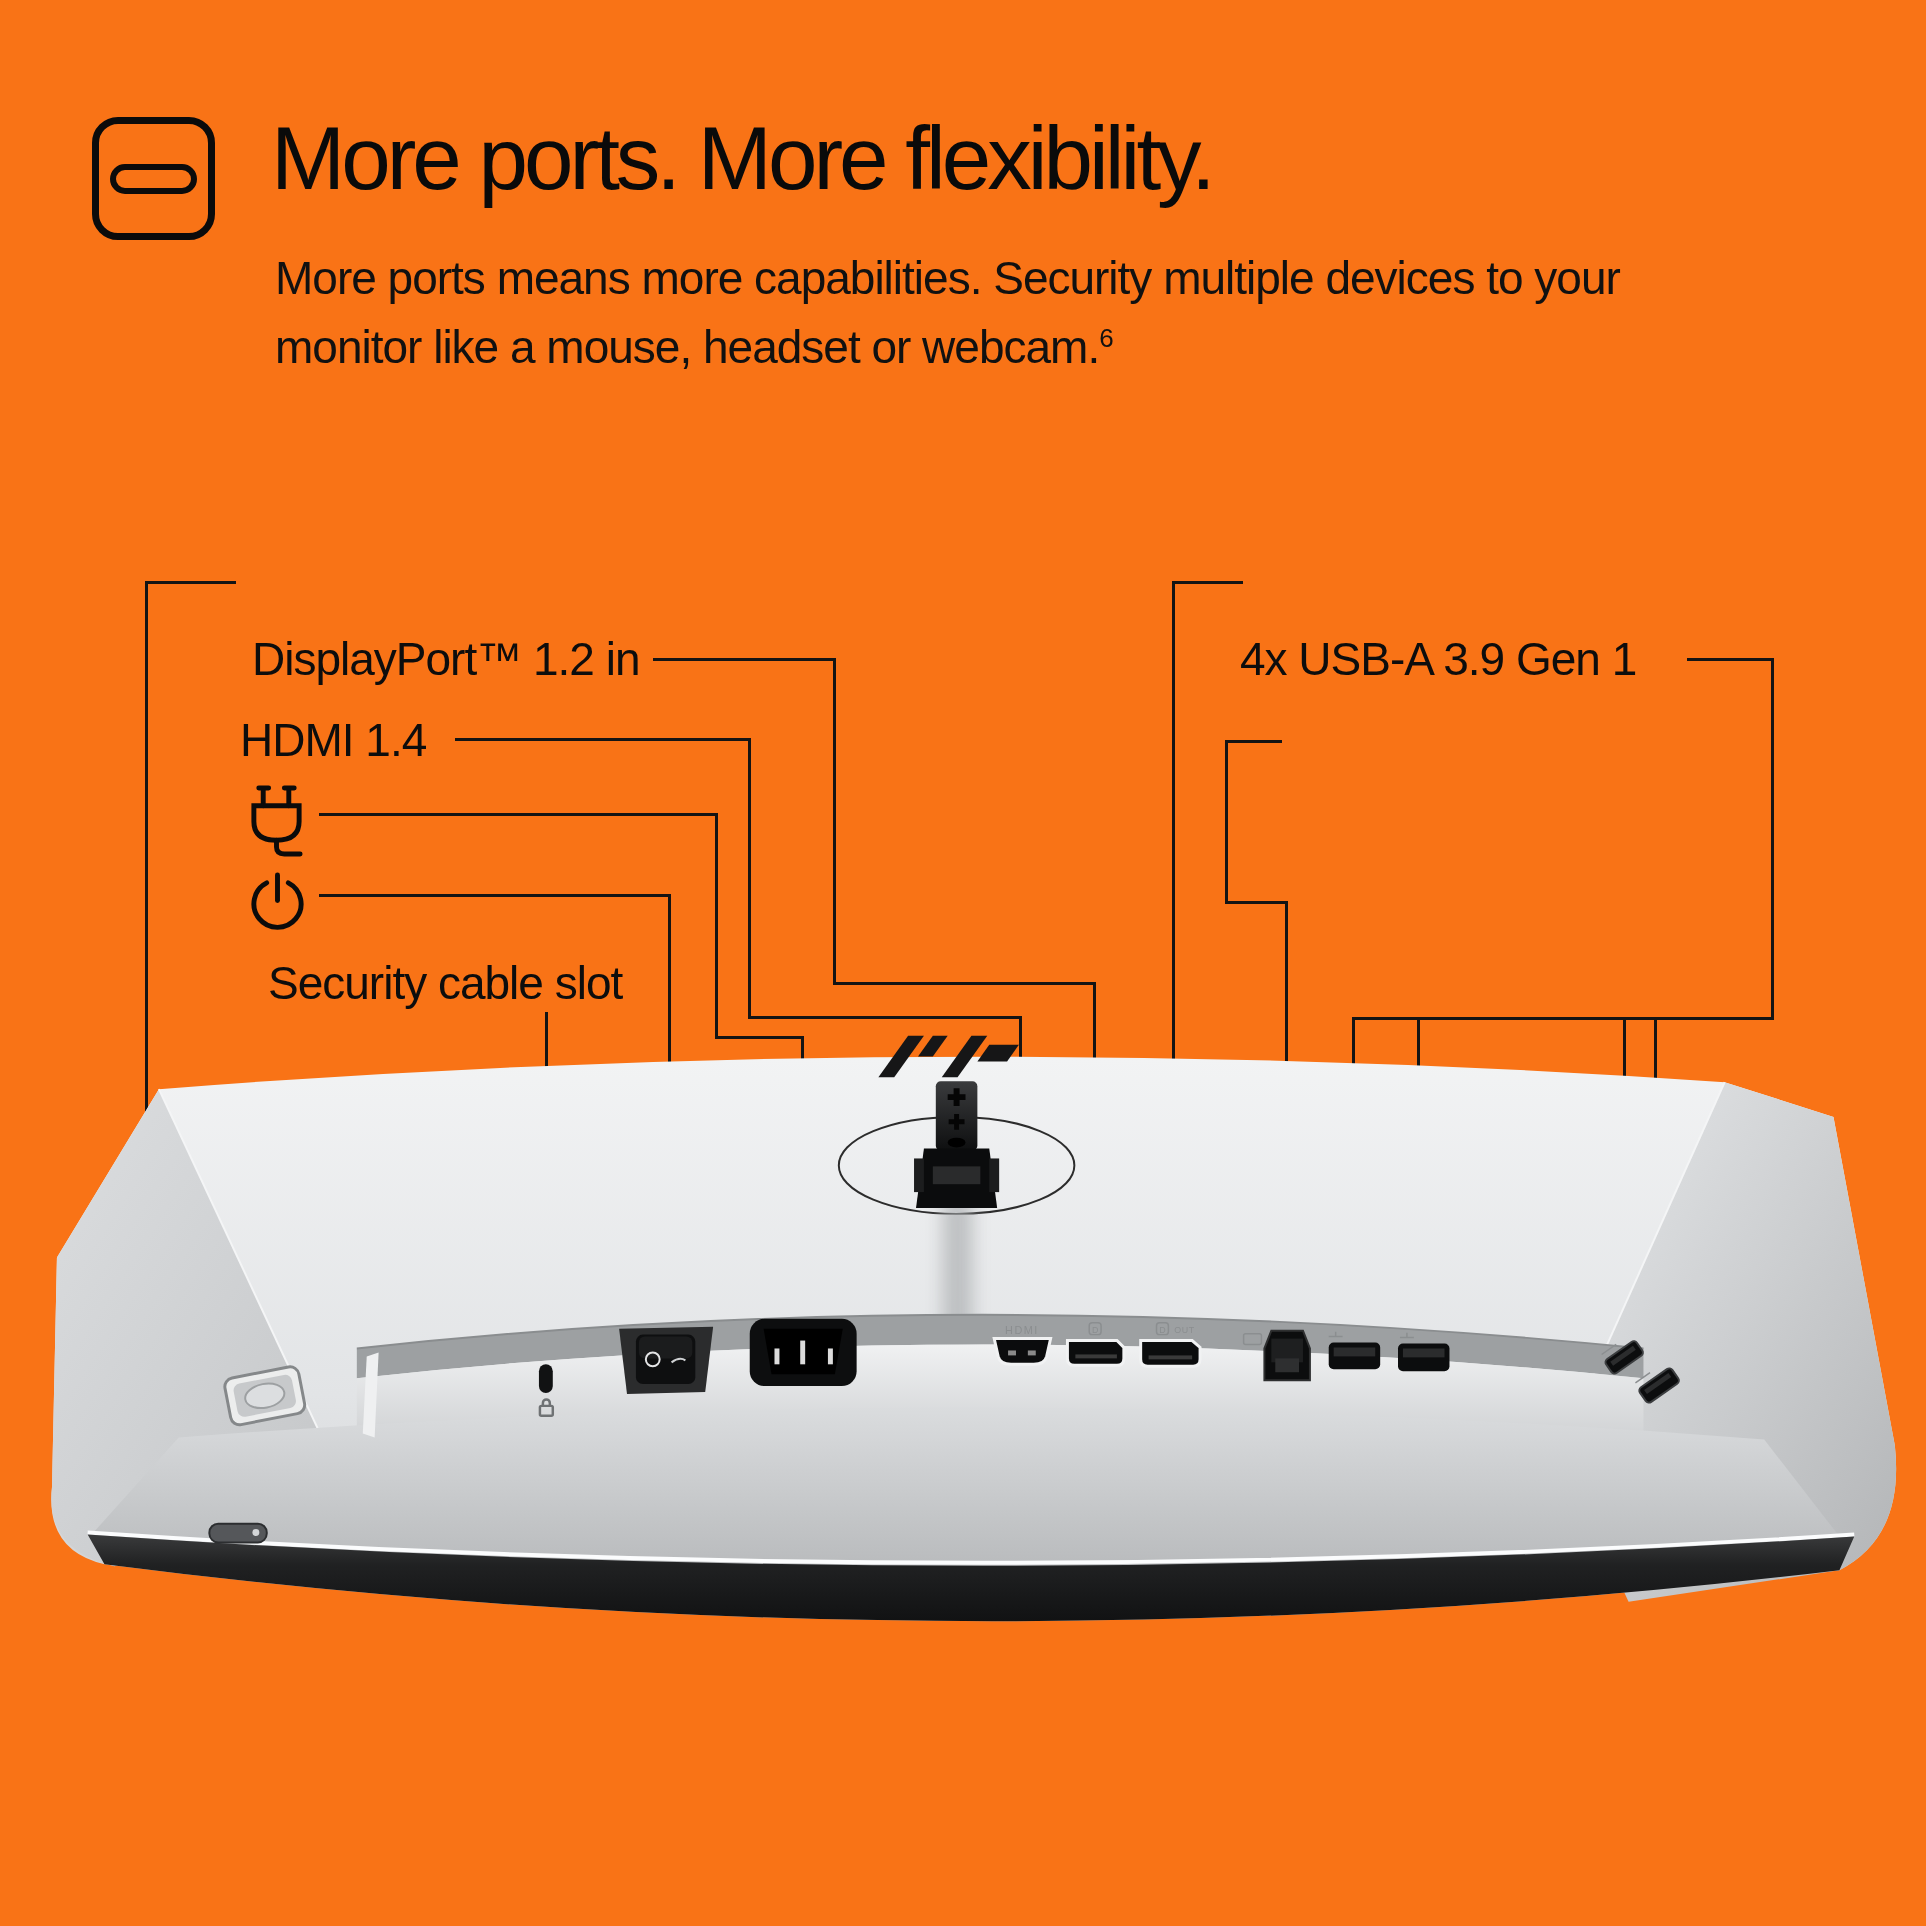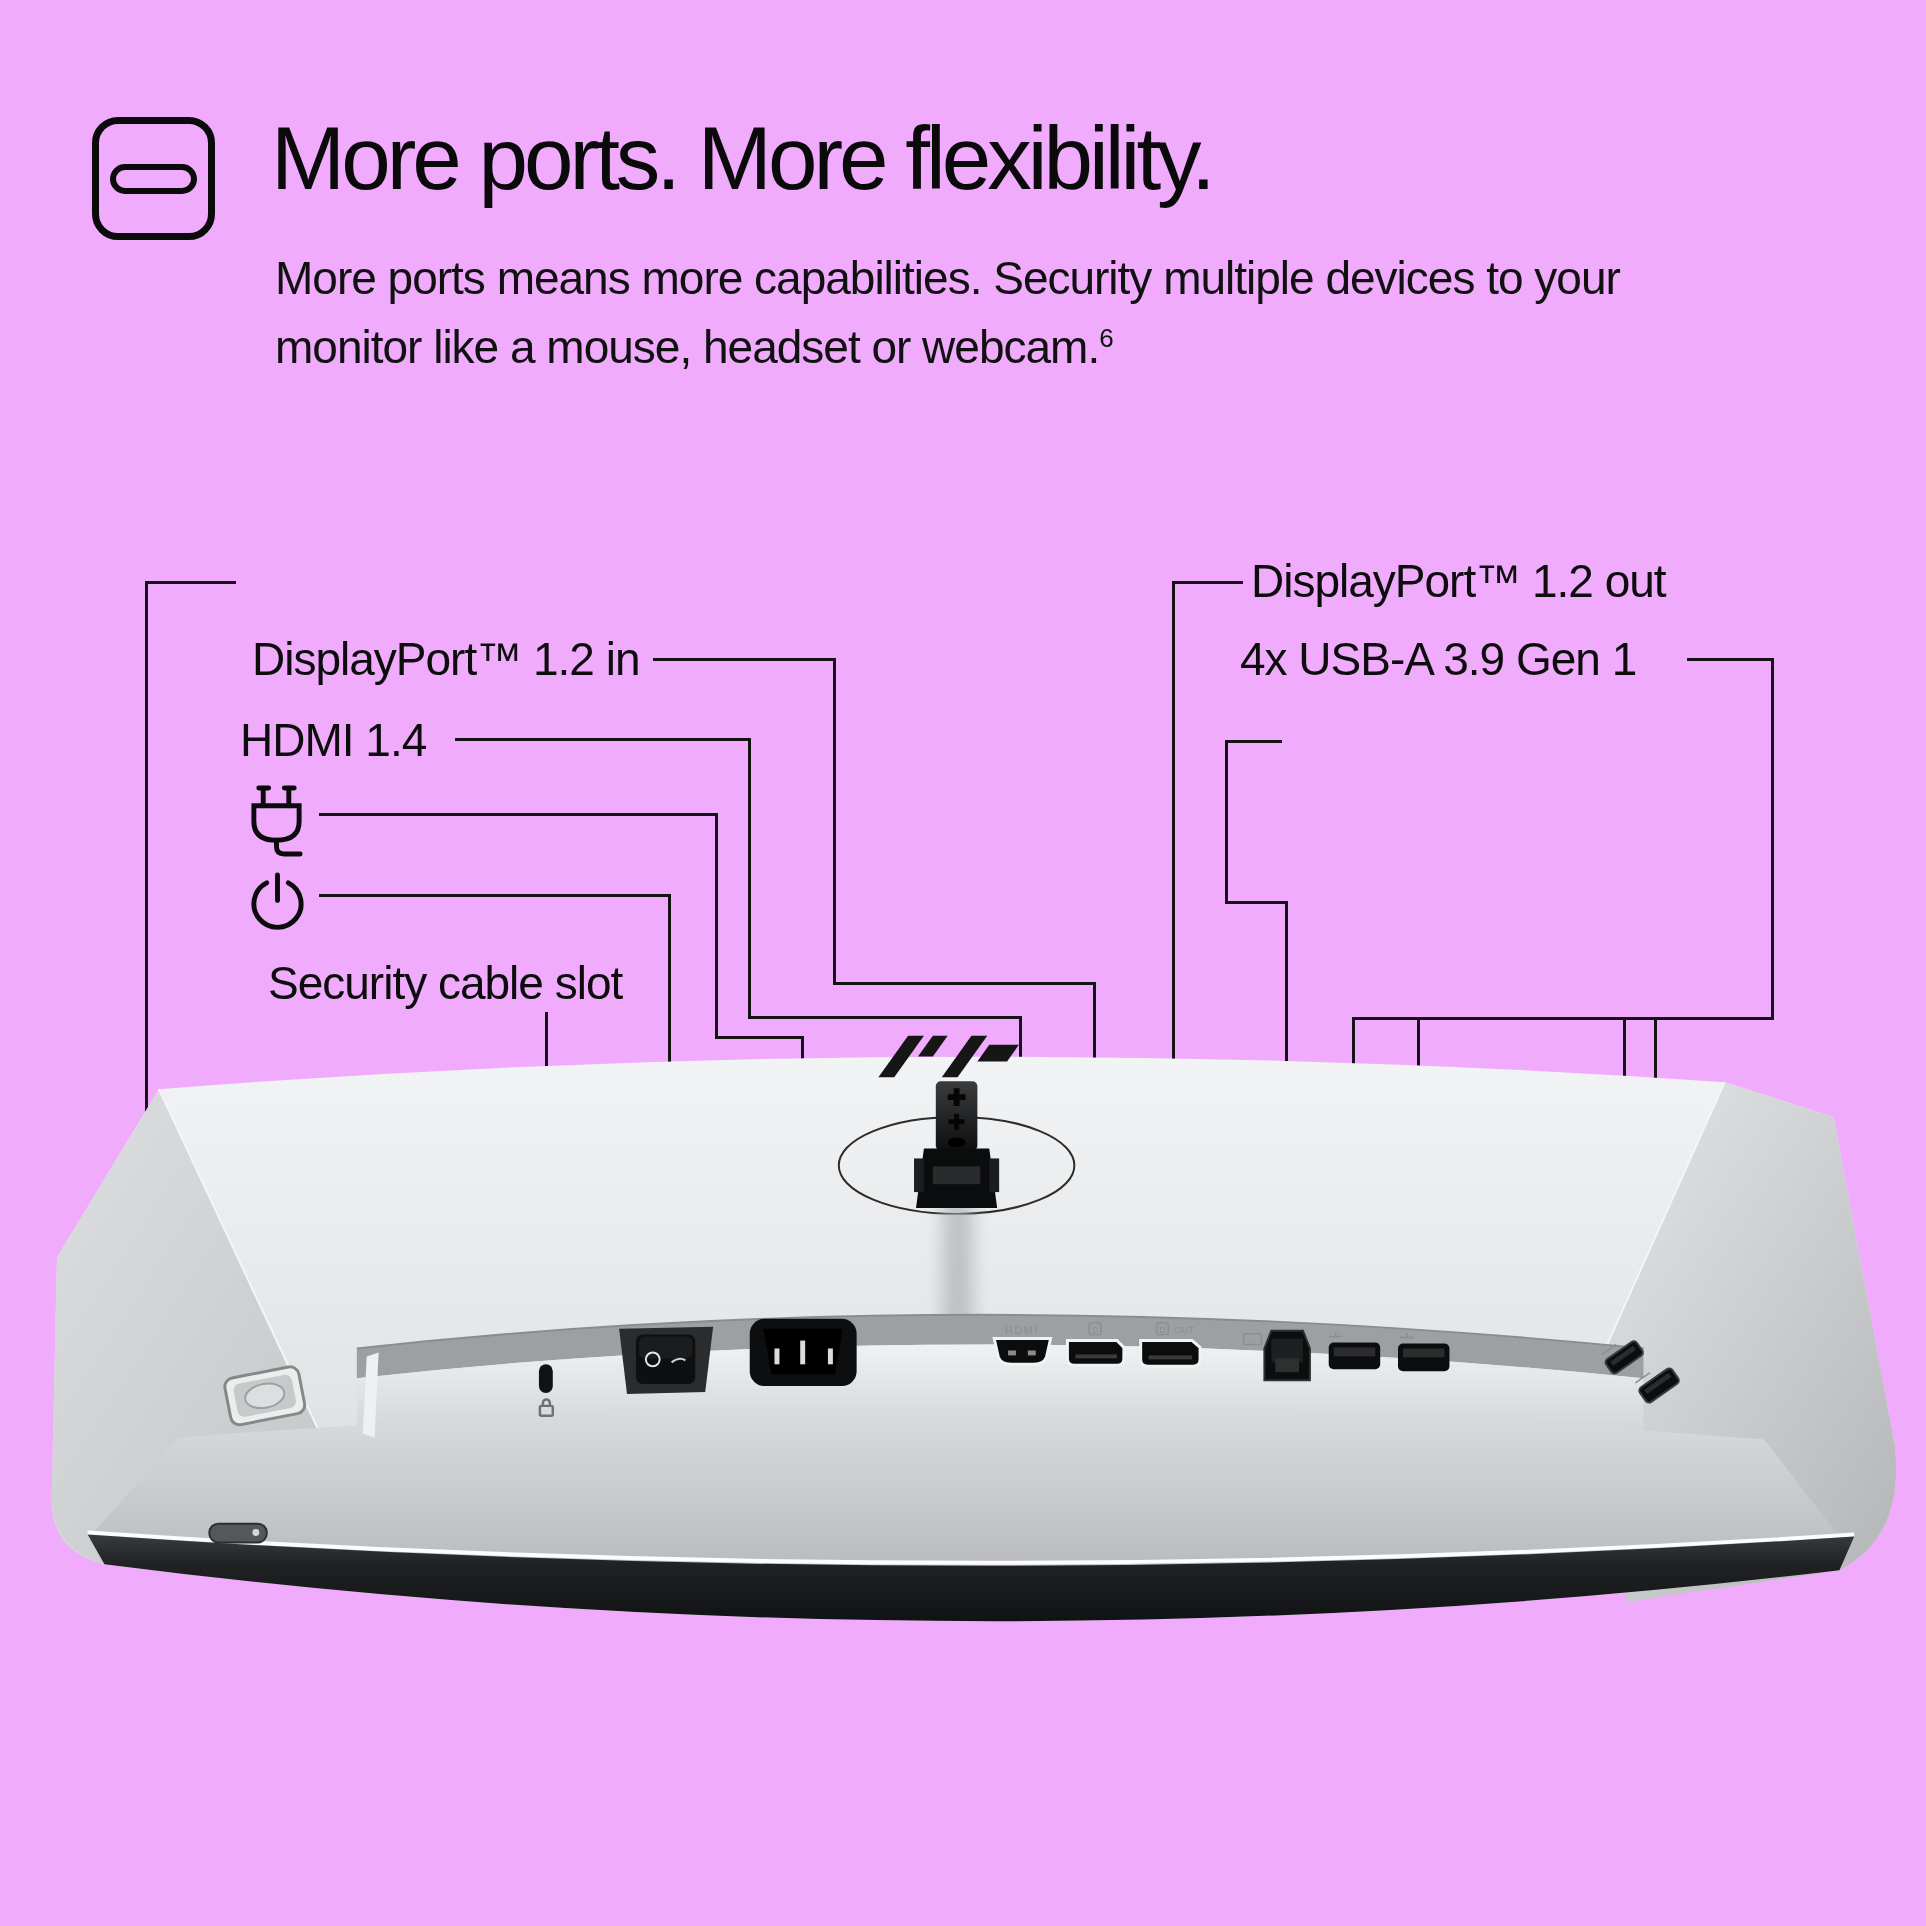--- a/index.html
+++ b/index.html
@@ -1,16 +1,16 @@
 <!DOCTYPE html>
 <html><head>
 <meta charset="utf-8">
 <style>
   html,body{margin:0;padding:0;background:#ffffff;}
-  #stage{position:relative;width:1927px;height:1927px;background:#f0abfc;overflow:hidden;
+  #stage{position:relative;width:1927px;height:1927px;background:#f97316;overflow:hidden;
          font-family:"Liberation Sans","DejaVu Sans",sans-serif;color:#0c0c0c;}
   
   .hdr-icon{position:absolute;left:92px;top:117px;width:109px;height:109px;border:7px solid #0b0b0b;
             border-radius:26px;display:flex;align-items:center;justify-content:center;}
   .hdr-icon .pill{width:75px;height:18px;border:6px solid #0b0b0b;border-radius:15px;}
   .title{position:absolute;left:271px;top:107px;font-size:89px;font-weight:500;letter-spacing:-4px;
          color:#0a0a0a;white-space:nowrap;}
   .subtitle{position:absolute;left:275px;top:248px;font-size:46px;line-height:60px;letter-spacing:-1px;
             color:#111;width:1544px;font-weight:400;}
   .subtitle sup{font-size:26px;}
@@ -48,21 +48,20 @@
     </g>
   </svg>
 
   <svg class="ic" style="left:248px;top:871px;" width="59" height="61" viewBox="0 0 60 62">
     <g fill="none" stroke="#0b0b0b" stroke-width="5" stroke-linecap="round">
       <path d="M19,12 A24,24 0 1 0 41,12"></path>
       <path d="M30,4 V30"></path>
     </g>
   </svg>
 
-  <div class="lbl" style="left:1251px;top:558px;">DisplayPort™ 1.2 out</div>
   <div class="lbl" style="left:1240px;top:636px;">4x USB-A 3.9 Gen 1</div>
 
   <div class="ln" style="left:145px;top:581px;width:91px;height:3px;"></div>
   <div class="ln" style="left:145px;top:581px;width:3px;height:818px;"></div>
   <div class="ln" style="left:145px;top:1395px;width:85px;height:3px;"></div>
 
   <div class="ln" style="left:653px;top:658px;width:182px;height:3px;"></div>
   <div class="ln" style="left:833px;top:658px;width:3px;height:327px;"></div>
   <div class="ln" style="left:833px;top:982px;width:263px;height:3px;"></div>
   <div class="ln" style="left:1093px;top:982px;width:3px;height:329px;"></div>

